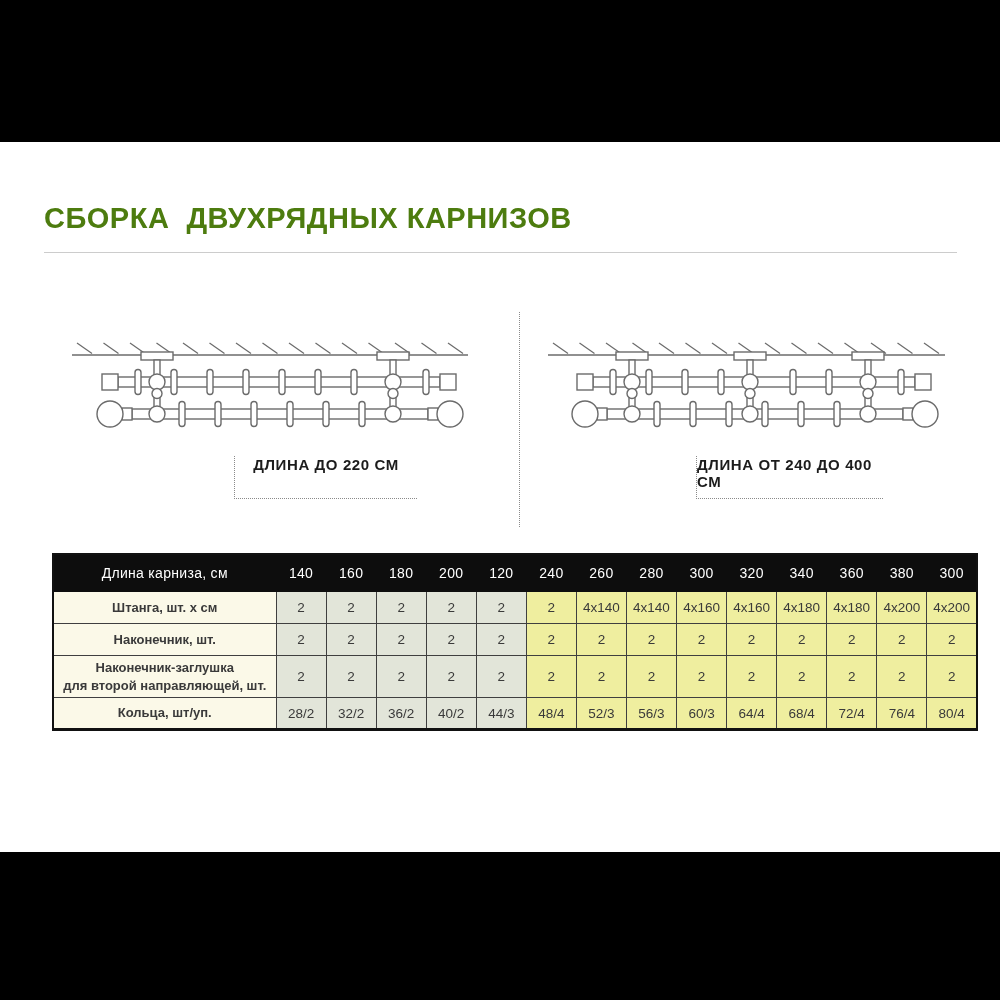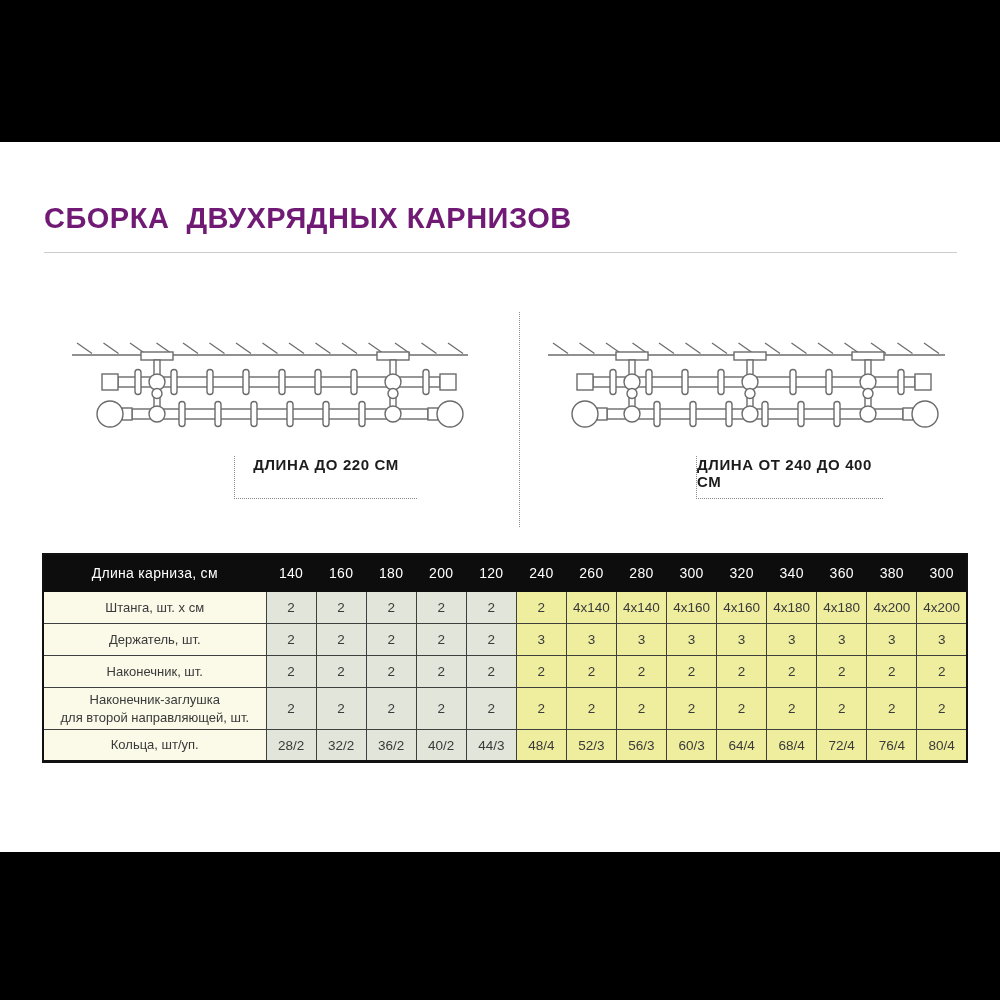--- a/index.html
+++ b/index.html
@@ -8,45 +8,45 @@
     --grid-line:#3f3f3f; --diagram-stroke:#6b6b6b; --text:#3a3a3a;
   }
   html,body{margin:0;padding:0;}
   body{font-family:"Liberation Sans","DejaVu Sans",sans-serif;background:#ffffff;}
   .page{position:relative;width:1000px;height:1000px;background:#ffffff;overflow:hidden;}
 
   .top-bar{position:absolute;left:0;top:0;width:1000px;height:142px;background:var(--bar);}
   .bottom-bar{position:absolute;left:0;top:852px;width:1000px;height:148px;background:var(--bar);}
 
   .title{position:absolute;left:44px;top:201px;margin:0;font-size:29px;line-height:1.2;
-         font-weight:bold;color:#701a75;letter-spacing:0.5px;white-space:pre;}
+         font-weight:bold;color:#4d7c0f;letter-spacing:0.5px;white-space:pre;}
   .title-rule{position:absolute;left:44px;top:252px;width:913px;height:0;
               border-top:1px solid #cccccc;}
 
   .diagram-svg{position:absolute;}
   #diagram-left{left:60px;top:330px;}
   #diagram-right{left:535px;top:330px;}
 
   .center-divider{position:absolute;left:519px;top:312px;height:215px;width:0;
                   border-left:1px dotted #8a8a8a;}
 
   .diagram-label{position:absolute;top:456px;height:42px;display:flex;
                  justify-content:center;border-left:1px dotted #8a8a8a;
                  border-bottom:1px dotted #8a8a8a;font-weight:bold;font-size:15px;
                  letter-spacing:0.6px;color:#1c1c1c;}
   .label-left{left:234px;width:182px;}
   .label-right{left:696px;width:186px;}
 
-  table.spec-table{position:absolute;left:42px;top:553px;width:926px;
+  table.spec-table{position:absolute;left:52px;top:553px;width:926px;
                    border-collapse:collapse;table-layout:fixed;
                    border:2px solid #111;}
   .spec-table thead th{background:var(--header-bg);color:var(--header-text);
                    font-weight:normal;font-size:14px;height:34px;
                    border:1px solid var(--header-bg);letter-spacing:0.3px;}
-  .spec-table tbody th{background:var(--label-col-bg);font-weight:normal;font-size:13px;
+  .spec-table tbody th{background:var(--label-col-bg);font-weight:bold;font-size:13px;
                    color:var(--text);border:1px solid var(--grid-line);
                    white-space:pre-line;line-height:1.35;padding:2px 6px;}
   .spec-table td{border:1px solid var(--grid-line);text-align:center;vertical-align:middle;
                    font-size:13.5px;color:var(--text);}
   .spec-table td.short{background:var(--short-cols-bg);}
   .spec-table td.long{background:var(--long-cols-bg);}
   .spec-table tbody tr{height:32px;}
   .spec-table tbody tr.tall{height:42px;}
   .spec-table tbody tr:last-child td,
   .spec-table tbody tr:last-child th{border-bottom:3px solid #111;}
@@ -223,37 +223,20 @@
           <td class="long">4x140</td>
           <td class="long">4x140</td>
           <td class="long">4x160</td>
           <td class="long">4x160</td>
           <td class="long">4x180</td>
           <td class="long">4x180</td>
           <td class="long">4x200</td>
           <td class="long">4x200</td>
         </tr>
         <tr>
-          <th>Держатель, шт.</th>
-          <td class="short">2</td>
-          <td class="short">2</td>
-          <td class="short">2</td>
-          <td class="short">2</td>
-          <td class="short">2</td>
-          <td class="long">3</td>
-          <td class="long">3</td>
-          <td class="long">3</td>
-          <td class="long">3</td>
-          <td class="long">3</td>
-          <td class="long">3</td>
-          <td class="long">3</td>
-          <td class="long">3</td>
-          <td class="long">3</td>
-        </tr>
-        <tr>
           <th>Наконечник, шт.</th>
           <td class="short">2</td>
           <td class="short">2</td>
           <td class="short">2</td>
           <td class="short">2</td>
           <td class="short">2</td>
           <td class="long">2</td>
           <td class="long">2</td>
           <td class="long">2</td>
           <td class="long">2</td>

